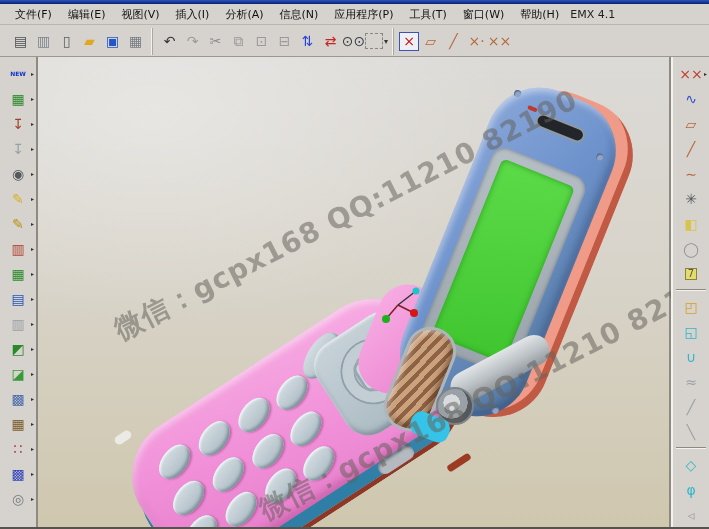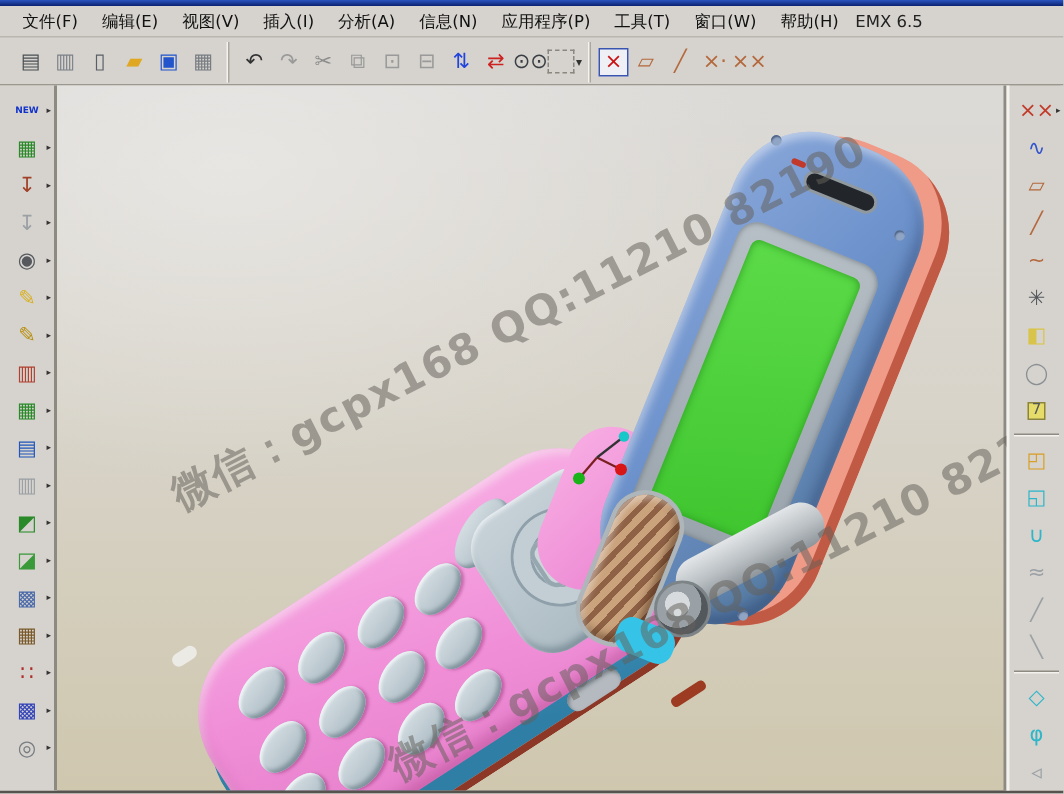--- a/index.html
+++ b/index.html
@@ -116,21 +116,21 @@
     <span class="menu-item">文件(F)</span>
     <span class="menu-item">编辑(E)</span>
     <span class="menu-item">视图(V)</span>
     <span class="menu-item">插入(I)</span>
     <span class="menu-item">分析(A)</span>
     <span class="menu-item">信息(N)</span>
     <span class="menu-item">应用程序(P)</span>
     <span class="menu-item">工具(T)</span>
     <span class="menu-item">窗口(W)</span>
     <span class="menu-item">帮助(H)</span>
-    <span class="menu-item version">EMX 6.5</span>
+    <span class="menu-item version">EMX 4.1</span>
   </div>
 
 <div class="toolbar" id="toolbar">
     <div class="tb-group">
       <span class="tb-btn">
         <span class="tb-glyph" style="color: rgb(74, 79, 85);">▤</span>
       </span>
       <span class="tb-btn">
         <span class="tb-glyph" style="color: rgb(125, 130, 138);">▥</span>
       </span>

